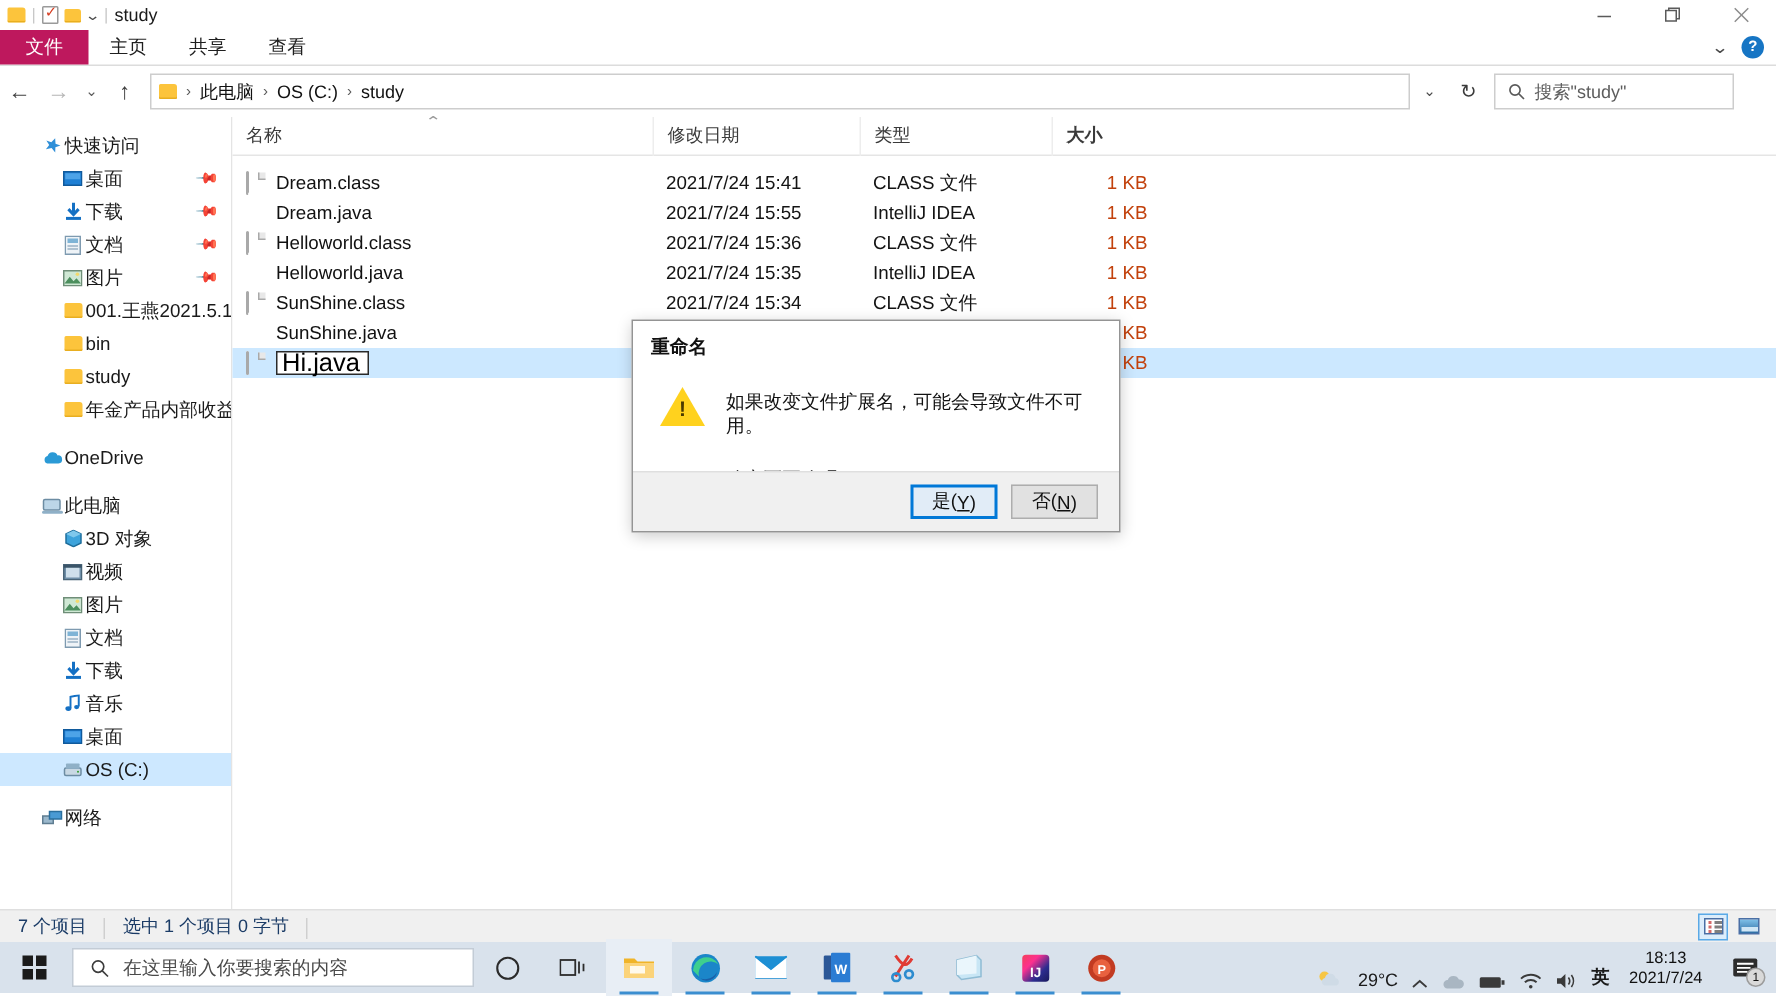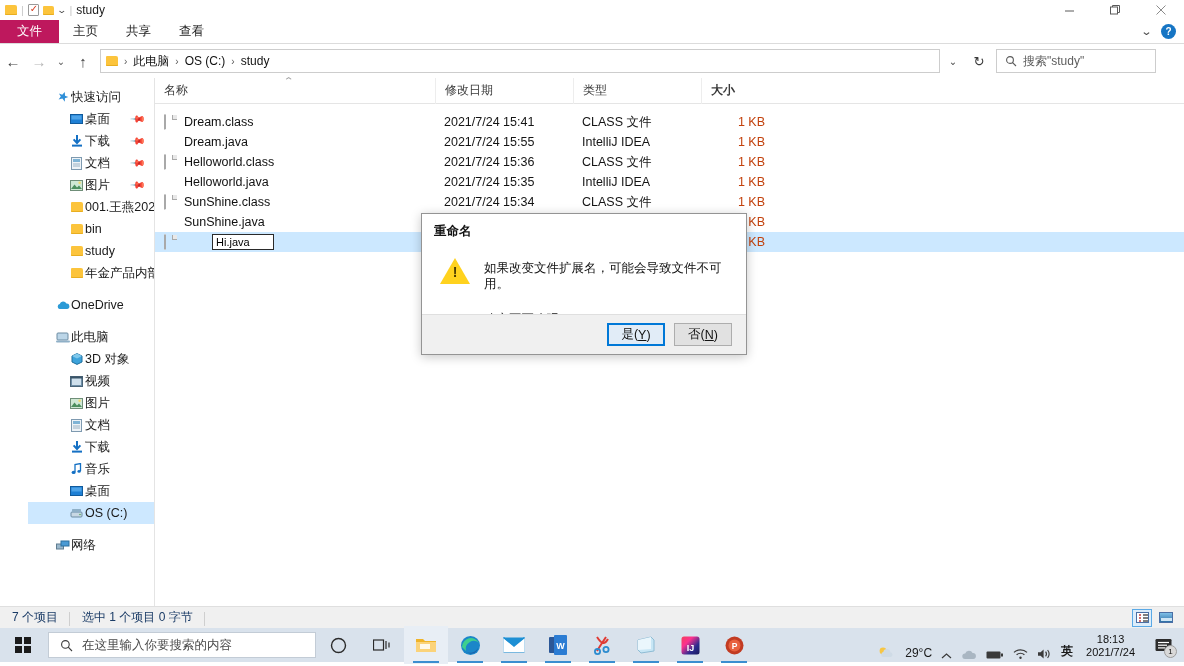--- a/index.html
+++ b/index.html
@@ -85,21 +85,21 @@
   }
 
   
   .content { position:absolute; left:0; top:78px; width:1184px; height:528px; display:flex; }
   .navpane {
     width:155px; height:528px; background:#fff; overflow:hidden;
     border-right:1px solid #e4e4e4; padding-top:8px;
   }
   .nav-item {
     height:22px; display:flex; align-items:center; font-size:12.5px; color:#1a1a1a;
-    white-space:nowrap; position:relative;margin-left:28px;
+    white-space:nowrap; position:relative;
   }
   .nav-item.sel { background:#cde8ff; }
   .nav-item .glyph { width:17px; display:flex; align-items:center; justify-content:center; flex:0 0 17px; }
   .nav-item .lbl { overflow:hidden; }
   .pin { position:absolute; right:10px; font-size:10px; color:#6d6d6d; transform:rotate(45deg); }
   .l0 { padding-left:26px; }
   .l1 { padding-left:40px; }
   .nav-gap { height:10px; }
 
   .listpane { flex:1; height:528px; background:#fff; position:relative; }
@@ -140,23 +140,22 @@
     background:linear-gradient(135deg,#f3445c 0%,#ff318c 30%,#2c2c8f 62%,#1b1b5e 100%);
     position:relative; overflow:hidden;
   }
   .fi-idea:after {
     content:"IJ"; position:absolute; left:1px; bottom:0px; font-size:7px; color:#fff;
     font-family:"Liberation Sans",sans-serif; font-weight:bold; letter-spacing:-0.5px;
   }
 
   .rename-box {
     display:inline-flex; align-items:center; height:16px; padding:0 3px;
-    border:1px solid #2a2a2a; background:#fff; font-size:11px; color:#000;
+    border:1px solid #2a2a2a; background:#fff; font-size:17px; color:#000;
     min-width:62px;
-    margin-left:28px;
   }
 
   
   .statusbar {
     position:absolute; left:0; top:606px; width:1184px; height:22px;
     background:#f0f0f0; border-top:1px solid #dfdfdf; display:flex; align-items:center;
     font-size:12px; color:#1a3b66;
   }
   .st-seg { padding:0 12px; position:relative; }
   .st-seg.div:after { content:""; position:absolute; right:0; top:3px; height:14px; width:1px; background:#cfcfcf; }

